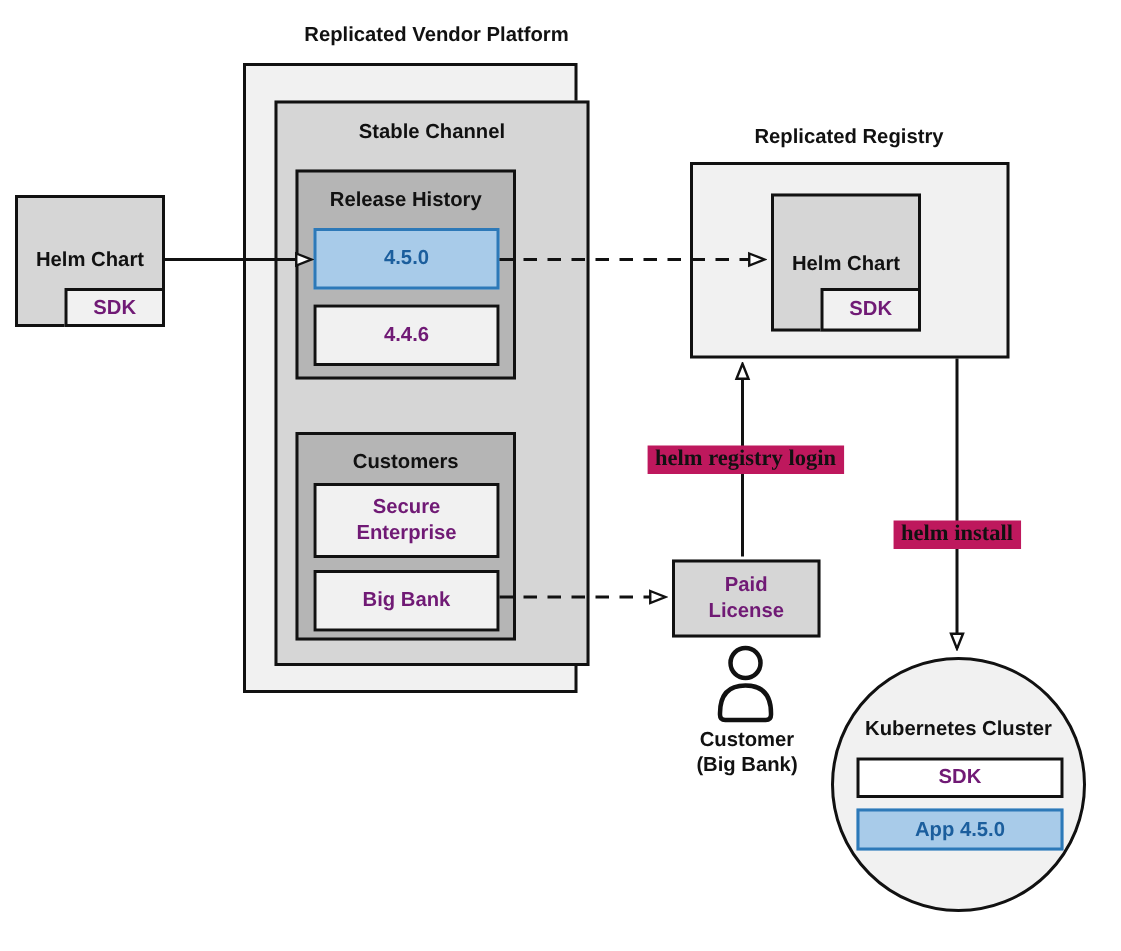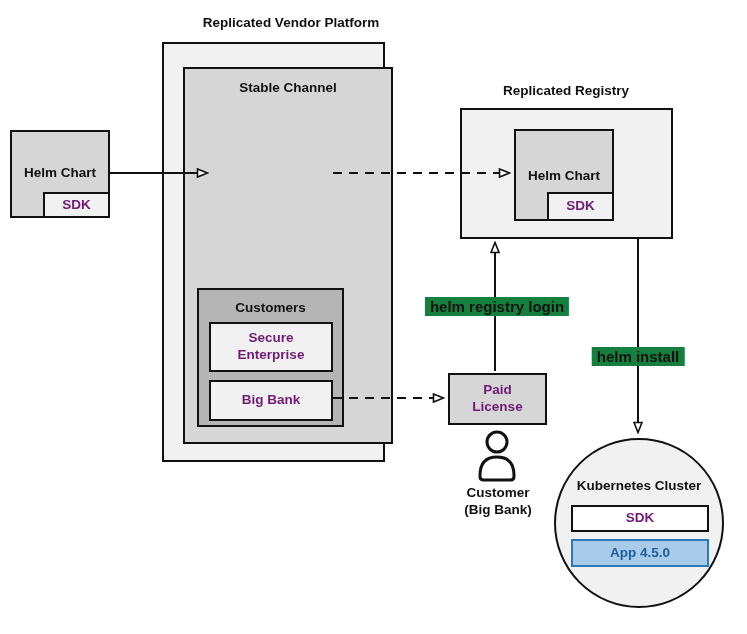--- a/index.html
+++ b/index.html
@@ -21,38 +21,47 @@
     position:absolute; inset:0; display:flex; align-items:center; justify-content:center;
     font-weight:bold; font-size:13.5px; color:#701a75; text-align:center; line-height:1.25;
   }
   .center-lbl.blue { color:#1b5e9d; }
   .free-lbl {
     position:absolute; font-weight:bold; font-size:13.5px; color:#111;
     text-align:center; line-height:1.25; transform:translateX(-50%);
   }
   .cmd {
     position:absolute; transform:translateX(-50%);
-    font-family:Liberation Sans, sans-serif; font-weight:bold; font-size:15px;
-    color:#111; background:#15803d; padding:1px 5px; white-space:nowrap; z-index:6;
+    font-family:Liberation Serif, serif; font-weight:bold; font-size:15px;
+    color:#111; background:#be185d; padding:1px 5px; white-space:nowrap; z-index:6;
   }
   #arrow-overlay { position:absolute; left:0; top:0; z-index:5; pointer-events:none; }
   .wrap-narrow { display:inline-block; max-width:90px; }
 </style>
 </head>
 <body>
 
 <div id="canvas">
 
   <div class="free-lbl" style="left:273px; top:15px;padding-left:36px;">Replicated Vendor Platform</div>
 
   <div class="box fill-light" style="left:162px; top:42px; width:223px; height:420px;">
 
     <div class="box fill-mid" style="left:19px; top:23px; width:210px; height:377px;">
       <div class="lbl" style="top:11px;">Stable Channel</div>
 
+      <div class="box fill-dark" style="left:12px; top:44px; width:147px; height:140px;">
+        <div class="lbl" style="top:10px;">Release History</div>
+        <div class="box fill-blue" style="left:10px; top:37px; width:124px; height:41px;">
+          <div class="center-lbl blue">4.5.0</div>
+        </div>
+        <div class="box fill-light" style="left:10px; top:88px; width:124px; height:41px;">
+          <div class="center-lbl">4.4.6</div>
+        </div>
+      </div>
 
       <div class="box fill-dark" style="left:12px; top:219px; width:147px; height:139px;">
         <div class="lbl" style="top:10px;">Customers</div>
         <div class="box fill-light" style="left:10px; top:32px; width:124px; height:50px;">
           <div class="center-lbl">
               <span class="wrap-narrow">Secure Enterprise</span>
             </div>
         </div>
         <div class="box fill-light" style="left:10px; top:90px; width:124px; height:41px;">
           <div class="center-lbl">Big Bank</div>

